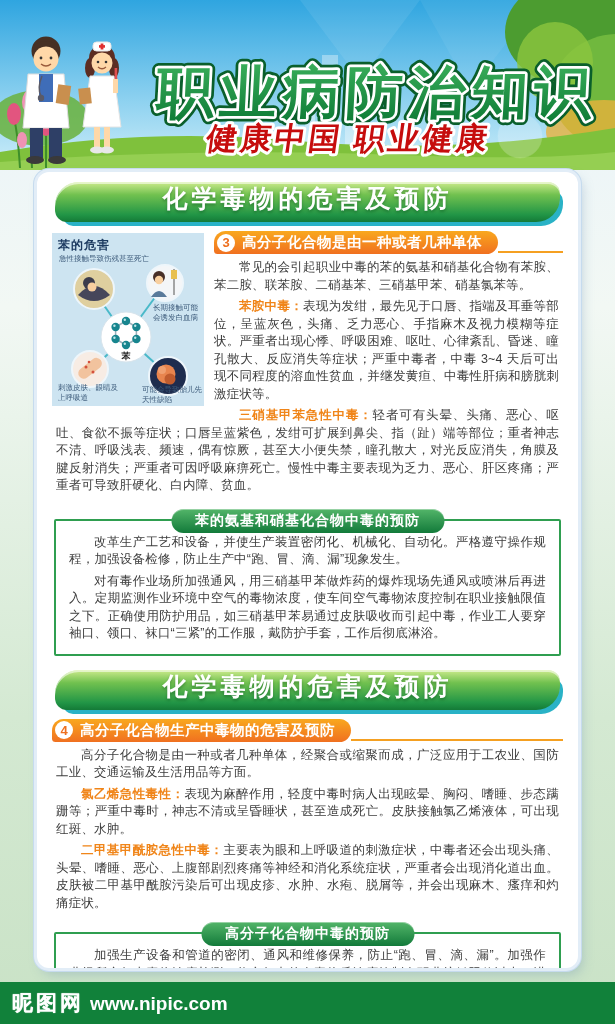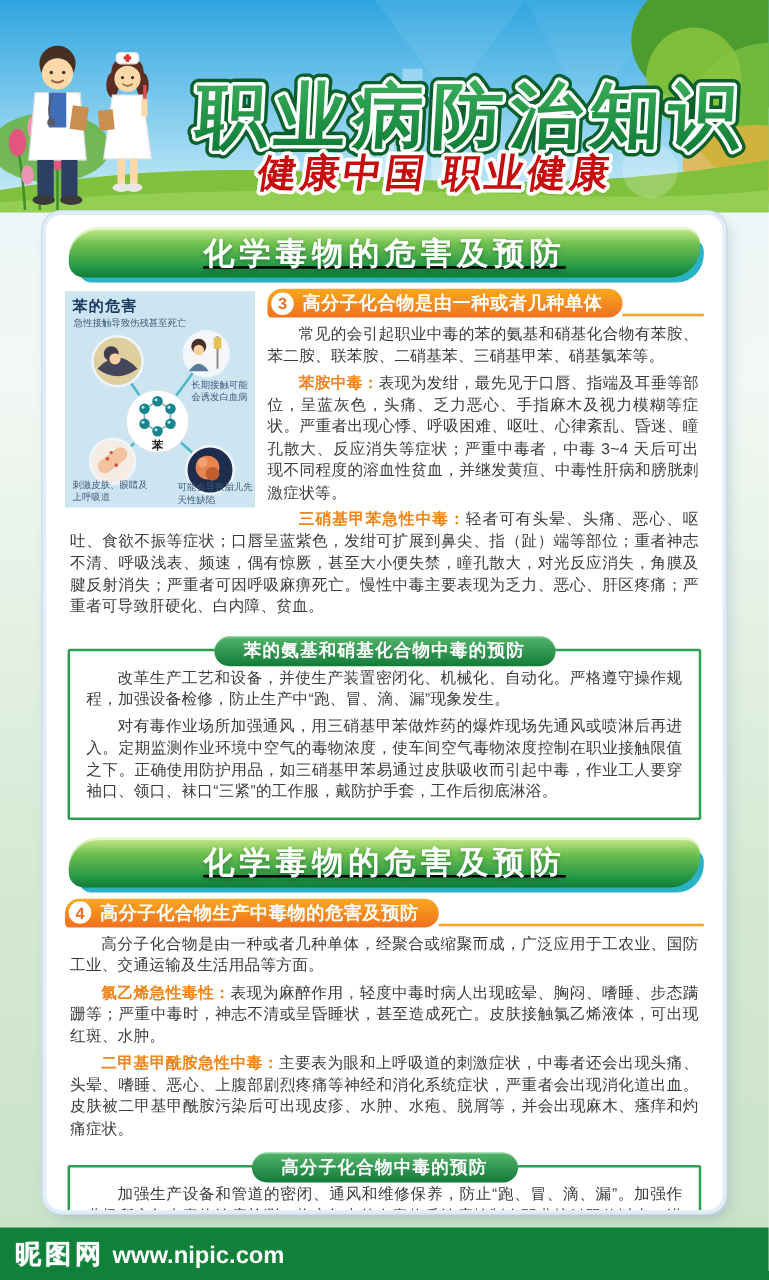--- a/index.html
+++ b/index.html
@@ -20,21 +20,21 @@
   }
   .banner{position:relative;height:40px;margin:2px 3px 9px;}
   .banner .teal{
     position:absolute;left:8px;right:-3px;top:9px;bottom:-4px;
     background:#29b2c6;border-radius:22px 10px 22px 10px;
   }
   .banner .face{
     position:absolute;inset:0;border-radius:24px 12px 24px 12px;
     background:linear-gradient(180deg,#cdeb8d 0%,#71c14f 32%,#219546 82%,#147a37 100%);
     box-shadow:inset 0 2px 0 rgba(255,255,255,.55);
-    display:flex;align-items:center;justify-content:center;text-decoration:underline;
+    display:flex;align-items:flex-start;justify-content:center;
   }
   .banner .face span{
     color:#fff;font-size:25px;font-weight:bold;letter-spacing:4px;
     text-shadow:0 2px 3px rgba(0,70,25,.4);
   }
   
   .subrow{display:flex;align-items:flex-end;margin:2px 0 5px;}
   .subbadge{
     display:flex;align-items:center;height:23px;
     background:linear-gradient(180deg,#f9a81e 0%,#f07020 100%);

